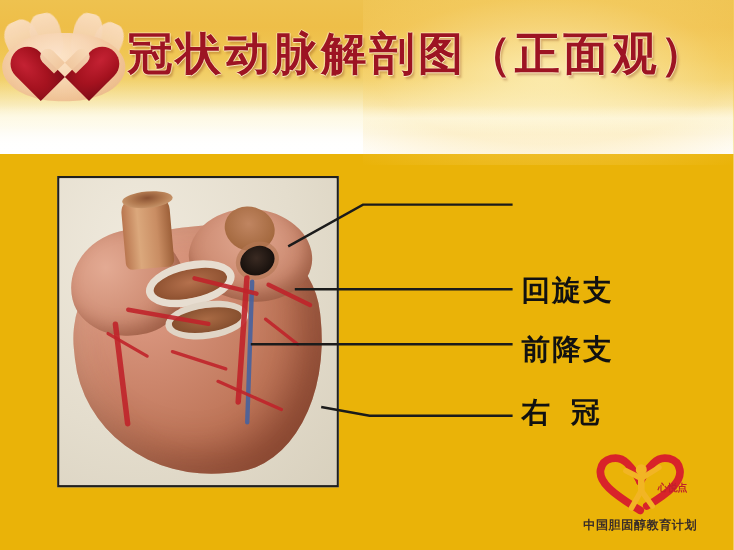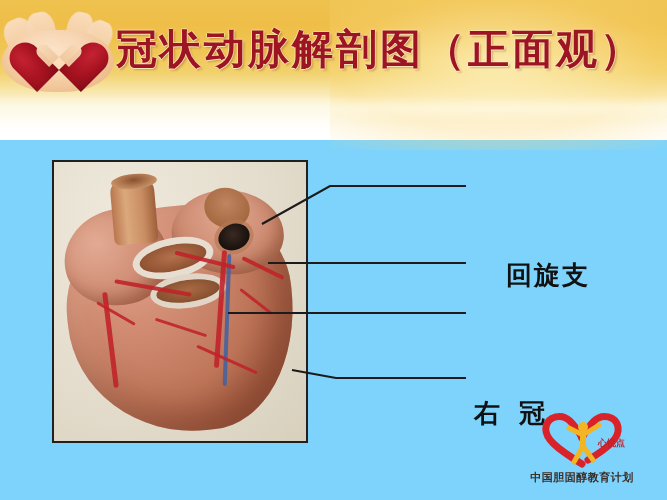--- a/index.html
+++ b/index.html
@@ -11,21 +11,21 @@
     height: 500px;
     overflow: hidden;
     font-family: "Liberation Serif", "DejaVu Serif", serif;
     background: #ffffff;
   }
 
   .slide {
     position: relative;
     width: 667px;
     height: 500px;
-    background: #7dd3fc;
+    background: #eab308;
     overflow: hidden;
   }
 
   
   .banner {
     position: absolute;
     left: 0; top: 0;
     width: 667px;
     height: 140px;
     background:
@@ -283,23 +283,23 @@
     position: absolute;
     font-family: "Liberation Serif", "DejaVu Serif", serif;
     font-size: 26px;
     font-weight: bold;
     color: #111111;
     letter-spacing: 2px;
     white-space: pre;
     line-height: 1;
   }
   .lbl1 { left: 474px; top: 175px; }
-  .lbl2 { left: 474px; top: 263px; margin-left: 32px; }
+  .lbl2 { left: 474px; top: 252px; }
   .lbl3 { left: 474px; top: 305px; }
-  .lbl4 { left: 474px; top: 363px; margin-top: 38px; }
+  .lbl4 { left: 474px; top: 363px; }
 
   
   .program-logo {
     position: absolute;
     left: 528px; top: 410px;
     width: 108px; height: 82px;
   }
   .logo-mark {
     position: absolute;
     left: 8px; top: 0;
@@ -370,20 +370,21 @@
     <polyline points="262,224 330,186 466,186" fill="none" stroke="#1b1b1b" stroke-width="2.2"></polyline>
 
     <polyline points="268,263 466,263" fill="none" stroke="#1b1b1b" stroke-width="2.2"></polyline>
 
     <polyline points="228,313 466,313" fill="none" stroke="#1b1b1b" stroke-width="2.2"></polyline>
 
     <polyline points="292,370 336,378 466,378" fill="none" stroke="#1b1b1b" stroke-width="2.2"></polyline>
   </svg>
 
   <div class="label lbl2">回旋支</div>
+  <div class="label lbl3">前降支</div>
   <div class="label lbl4">右  冠</div>
 
   <div class="program-logo">
     <svg class="logo-mark" viewBox="0 0 92 58" width="92" height="58">
 
       <path d="M46 54 C 20 38, 8 28, 10 17 C 12 6, 26 3, 34 11 C 39 16, 43 22, 46 28" fill="none" stroke="#d8232a" stroke-width="7" stroke-linecap="round"></path>
       <path d="M46 28 C 49 22, 53 16, 58 11 C 66 3, 80 6, 82 17 C 84 28, 72 38, 52 50" fill="none" stroke="#d8232a" stroke-width="7" stroke-linecap="round"></path>
 
       <circle cx="47" cy="17" r="5" fill="#f2b524"></circle>
       <path d="M47 22 L47 36" stroke="#f2b524" stroke-width="6" stroke-linecap="round"></path>

